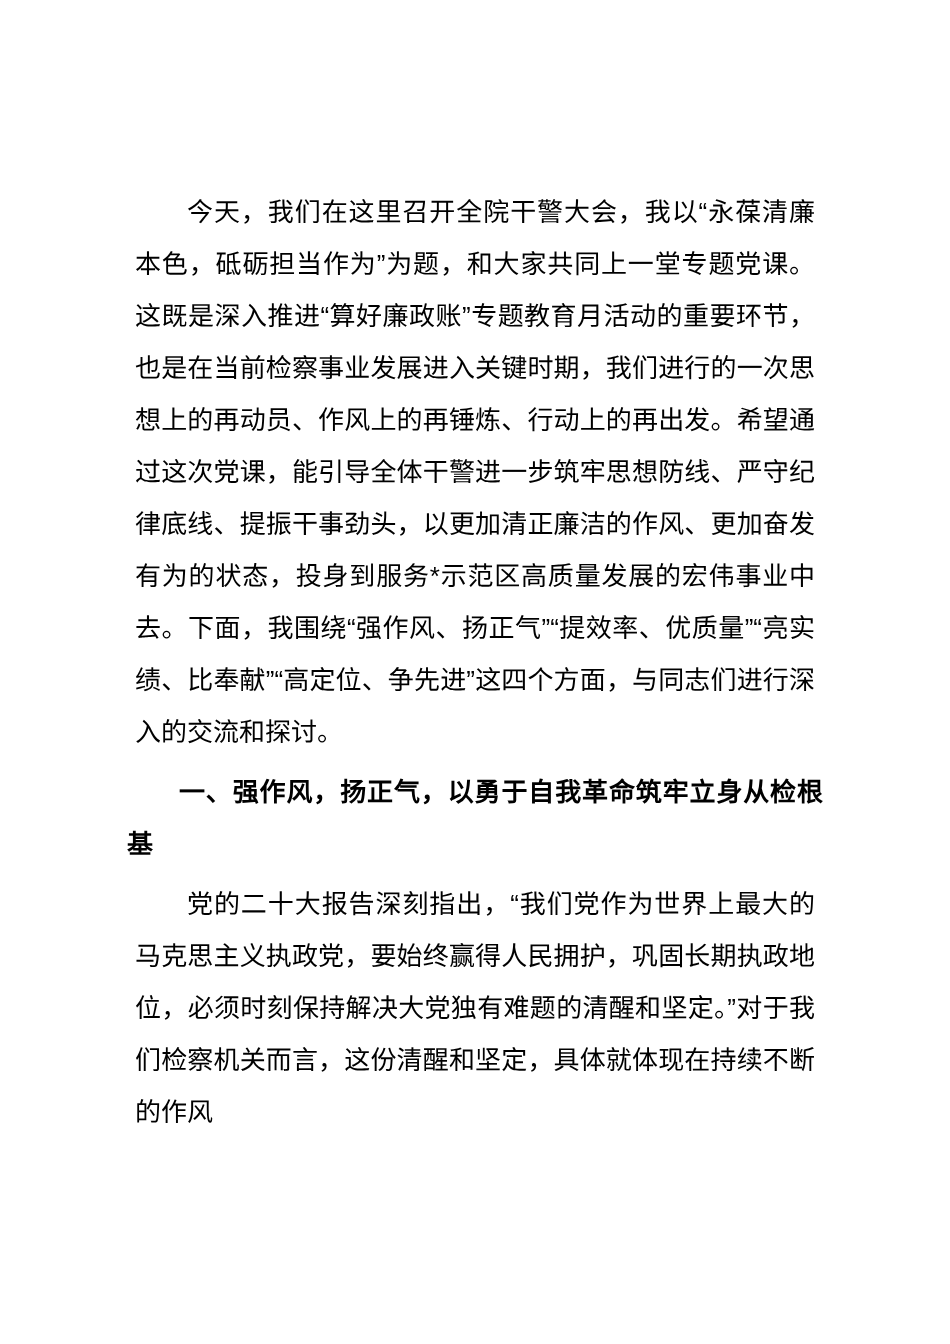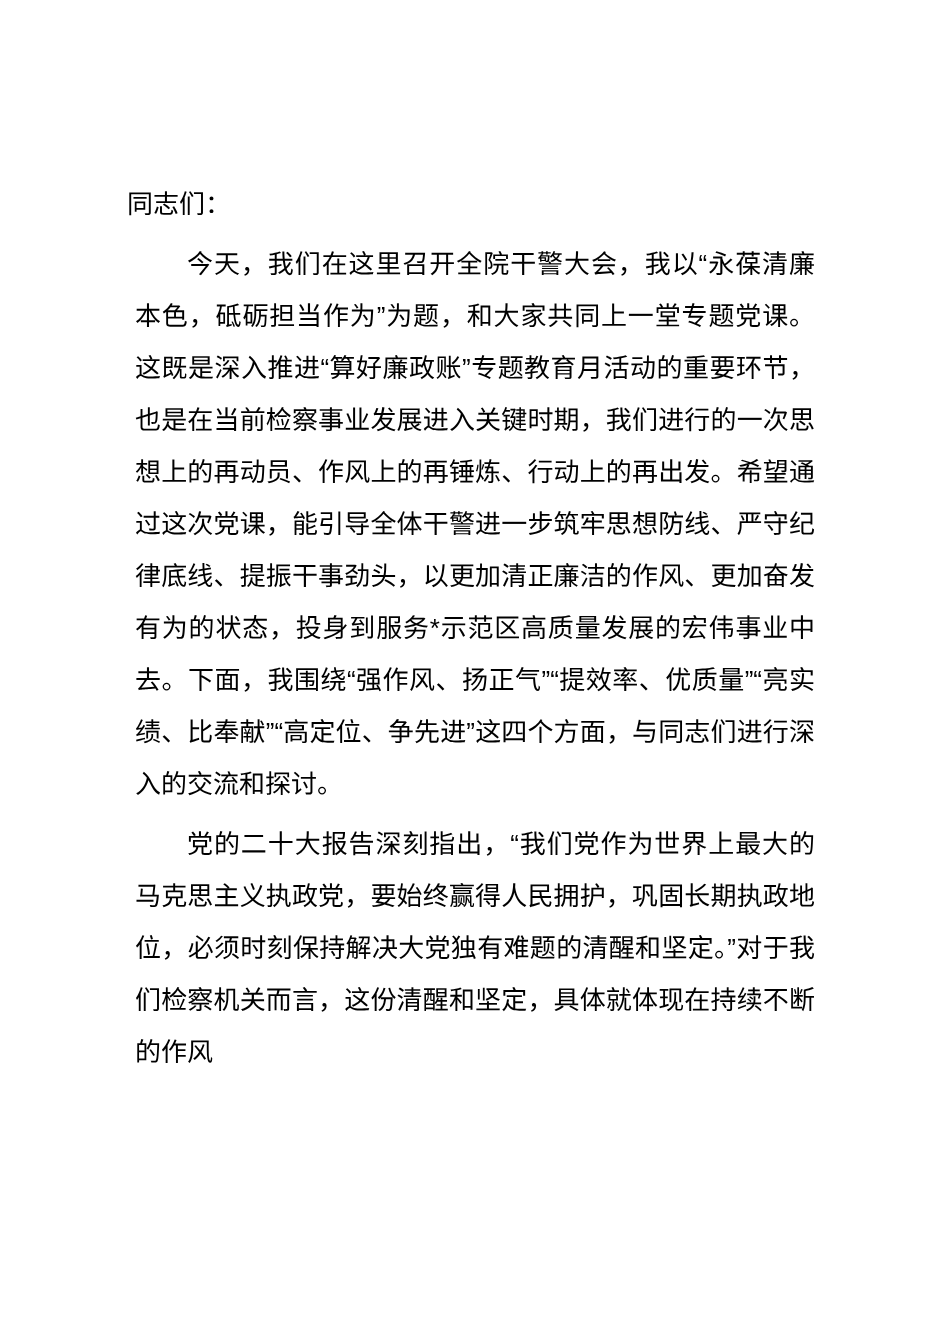--- a/index.html
+++ b/index.html
@@ -50,20 +50,20 @@
     text-align: justify;
     text-justify: inter-ideograph;
   }
 </style>
 </head>
 <body>
 
 <div class="page">
 
   <div class="doc-body">
-    <p class="salutation">同志们：</p>
 
     <p class="para">今天，我们在这里召开全院干警大会，我以“永葆清廉本色，砥砺担当作为”为题，和大家共同上一堂专题党课。这既是深入推进“算好廉政账”专题教育月活动的重要环节，也是在当前检察事业发展进入关键时期，我们进行的一次思想上的再动员、作风上的再锤炼、行动上的再出发。希望通过这次党课，能引导全体干警进一步筑牢思想防线、严守纪律底线、提振干事劲头，以更加清正廉洁的作风、更加奋发有为的状态，投身到服务*示范区高质量发展的宏伟事业中去。下面，我围绕“强作风、扬正气”“提效率、优质量”“亮实绩、比奉献”“高定位、争先进”这四个方面，与同志们进行深入的交流和探讨。</p>
 
+    <p class="heading">一、强作风，扬正气，以勇于自我革命筑牢立身从检根基</p>
 
     <p class="para">党的二十大报告深刻指出，“我们党作为世界上最大的马克思主义执政党，要始终赢得人民拥护，巩固长期执政地位，必须时刻保持解决大党独有难题的清醒和坚定。”对于我们检察机关而言，这份清醒和坚定，具体就体现在持续不断的作风</p>
   </div>
 </div>
 
 </body></html>

